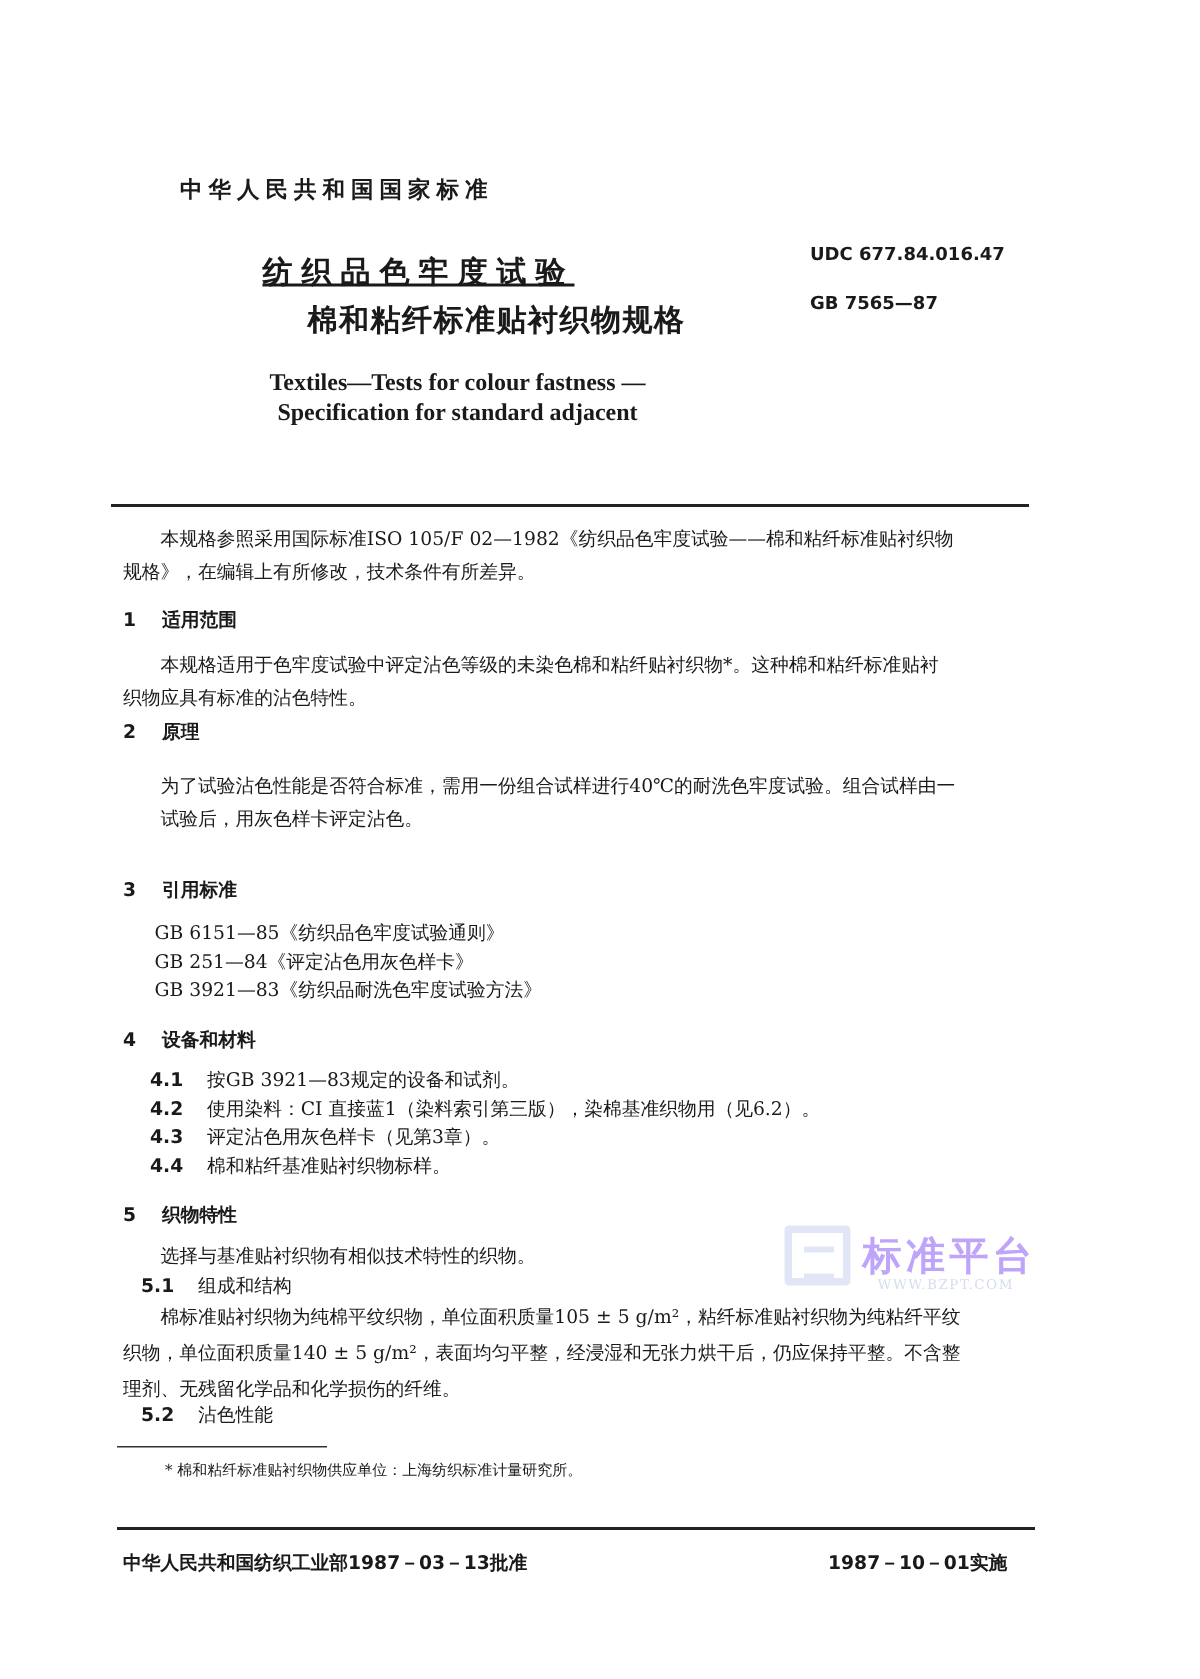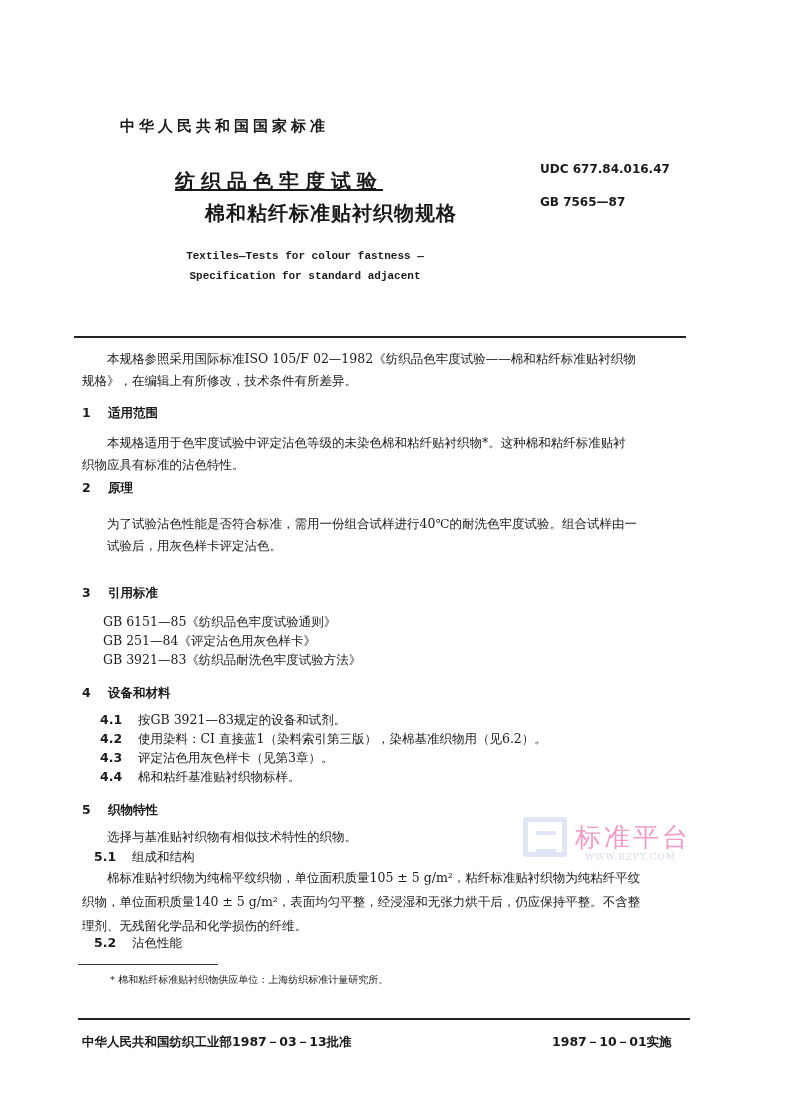--- a/index.html
+++ b/index.html
@@ -5,38 +5,38 @@
   html, body { margin: 0; padding: 0; background: #ffffff; }
   body { width: 800px; height: 1119px; position: relative; overflow: hidden;
          font-family: "DejaVu Serif", "Liberation Serif", serif; color: #1a1a1a; }
   .abs { position: absolute; }
   .bold-sans { font-family: "DejaVu Sans", "Liberation Sans", sans-serif; font-weight: bold; }
   .header-top { left: 120px; top: 117px; font-size: 15px; letter-spacing: 4px; }
   .udc { left: 540px; top: 162px; font-size: 12px; }
   .gbno { left: 540px; top: 195px; font-size: 12px; }
   .title-cn1 { left: 175px; top: 168px; font-size: 20px; letter-spacing: 6px; text-decoration: underline; }
   .title-cn2 { left: 165px; top: 200px; font-size: 20px; letter-spacing: 1px; margin-left: 40px; }
-  .title-en { left: 165px; top: 246px; width: 280px; text-align: center; font-size: 11px; line-height: 20px; font-weight: bold;
-              font-family: Liberation Mono, monospace; }
+  .title-en { left: 165px; top: 246px; width: 280px; text-align: center; font-size: 16px; line-height: 20px; font-weight: bold;
+              font-family: Liberation Serif, serif; }
   .rule { background: #222; height: 2px; }
   .body-text { font-size: 12.5px; line-height: 22px; }
   .p { left: 82px; width: 600px; }
   .indent { text-indent: 25px; }
   .section-head { left: 82px; font-size: 12.5px; font-weight: bold; font-family: "DejaVu Sans", sans-serif; }
   .section-head .num { display: inline-block; width: 26px; }
   .sub { left: 100px; font-size: 12.5px; }
   .sub .num { display: inline-block; width: 38px; font-weight: bold; font-family: "DejaVu Sans", sans-serif; }
   .ref { left: 103px; font-size: 12.5px; line-height: 19px; }
   .footnote { left: 110px; top: 973px; font-size: 10px; }
   .footer-left { left: 82px; top: 1034px; font-size: 12.5px; }
   .footer-right { left: 552px; top: 1034px; font-size: 12.5px; }
   .watermark { left: 523px; top: 817px; display: flex; align-items: center; opacity: 0.55; }
   .wm-logo { width: 44px; height: 40px; border: 5px solid #c7d3ee; border-radius: 3px; box-sizing: border-box; position: relative; }
   .wm-logo::after { content: ""; position: absolute; left: 8px; top: 9px; width: 20px; height: 14px; border-top: 4px solid #c7d3ee; border-bottom: 4px solid #c7d3ee; }
-  .wm-text { font-size: 26px; color: #ec4899; margin-left: 8px; font-family: "DejaVu Sans", sans-serif; letter-spacing: 3px; }
+  .wm-text { font-size: 26px; color: #8b5cf6; margin-left: 8px; font-family: "DejaVu Sans", sans-serif; letter-spacing: 3px; font-weight: bold; }
   .wm-url { position: absolute; left: 585px; top: 852px; font-size: 9px; color: #d4dcef; letter-spacing: 1px; }
 </style>
 </head>
 <body>
 
 <div class="abs bold-sans header-top">中华人民共和国国家标准</div>
 <div class="abs bold-sans udc">UDC  677.84.016.47</div>
 <div class="abs bold-sans gbno">GB  7565—87</div>
 <div class="abs bold-sans title-cn1">纺织品色牢度试验</div>
 <div class="abs bold-sans title-cn2">棉和粘纤标准贴衬织物规格</div>

